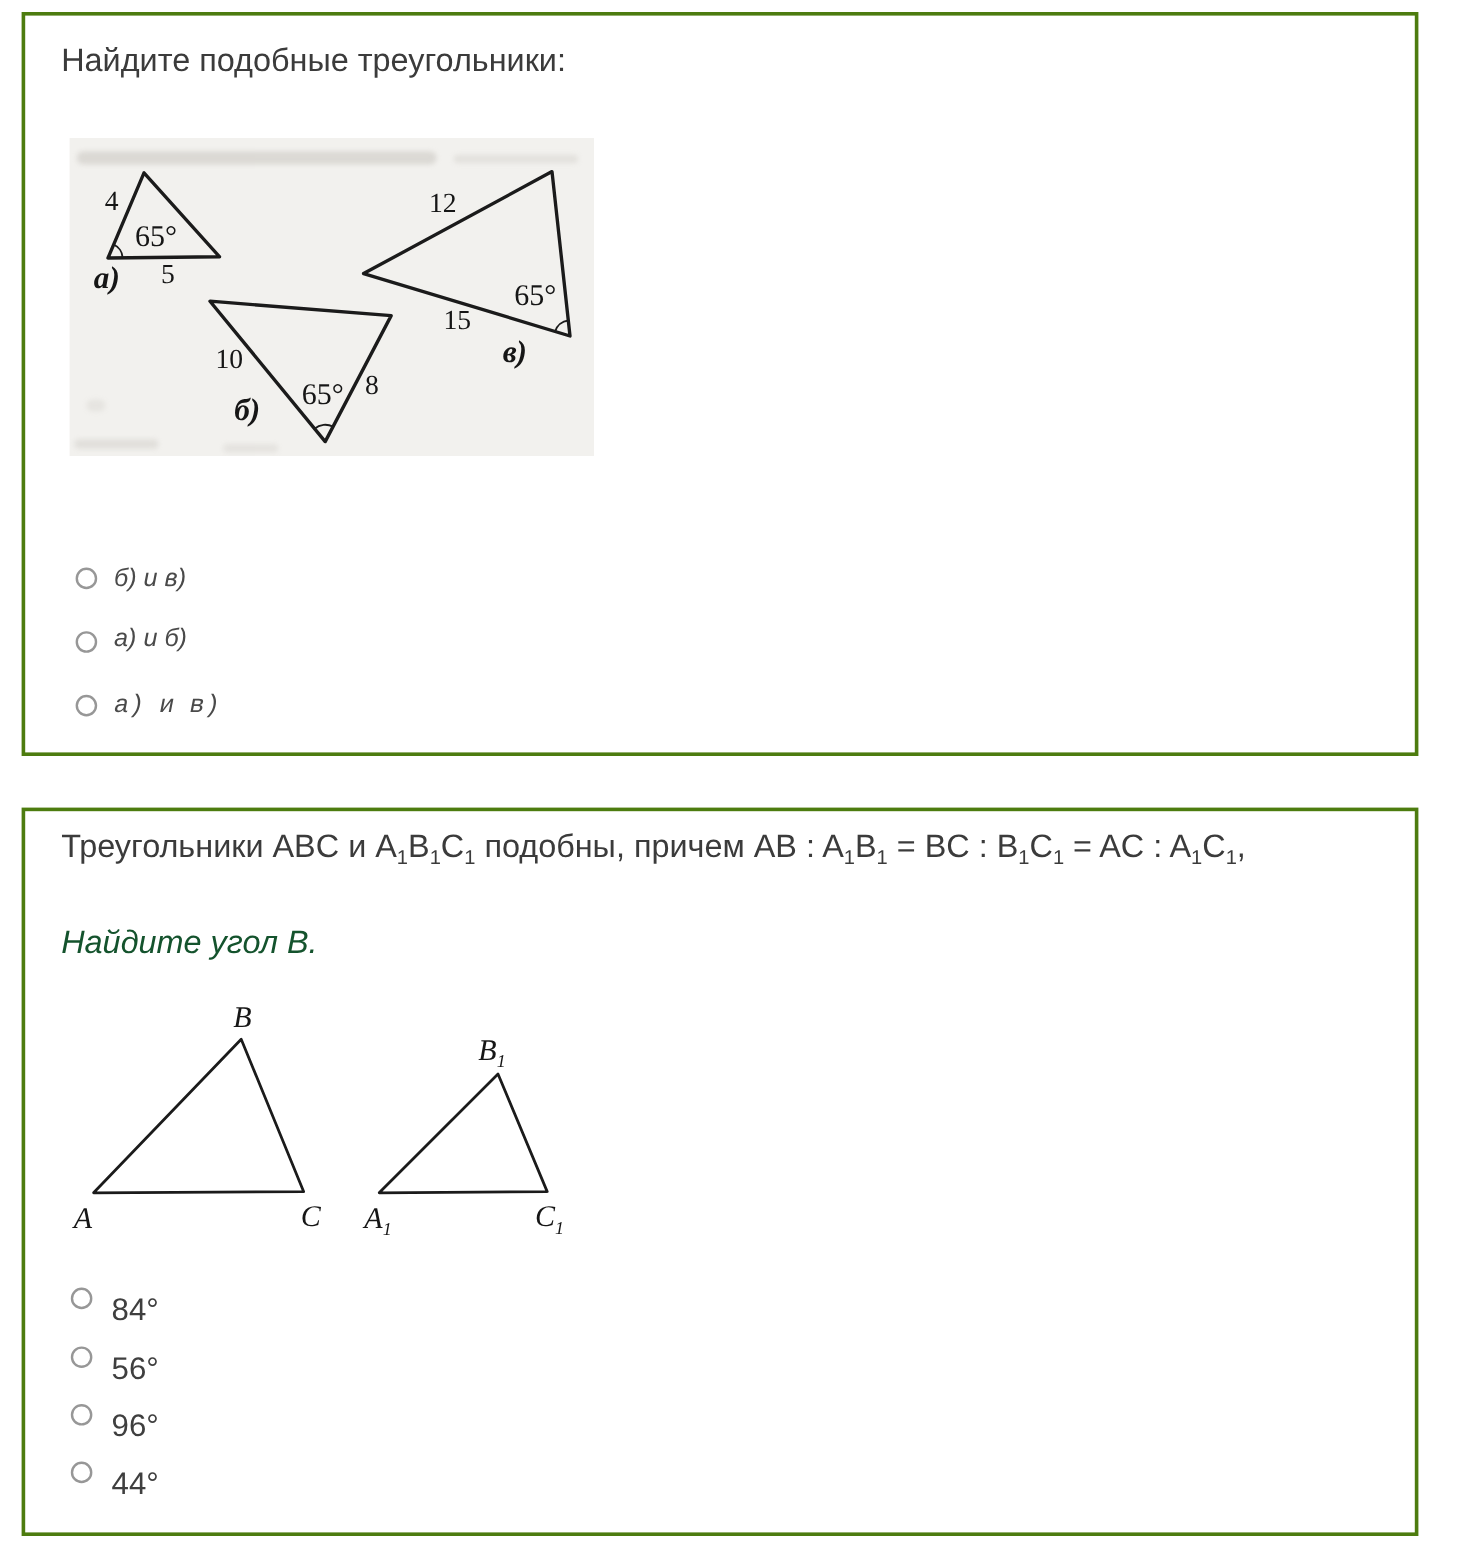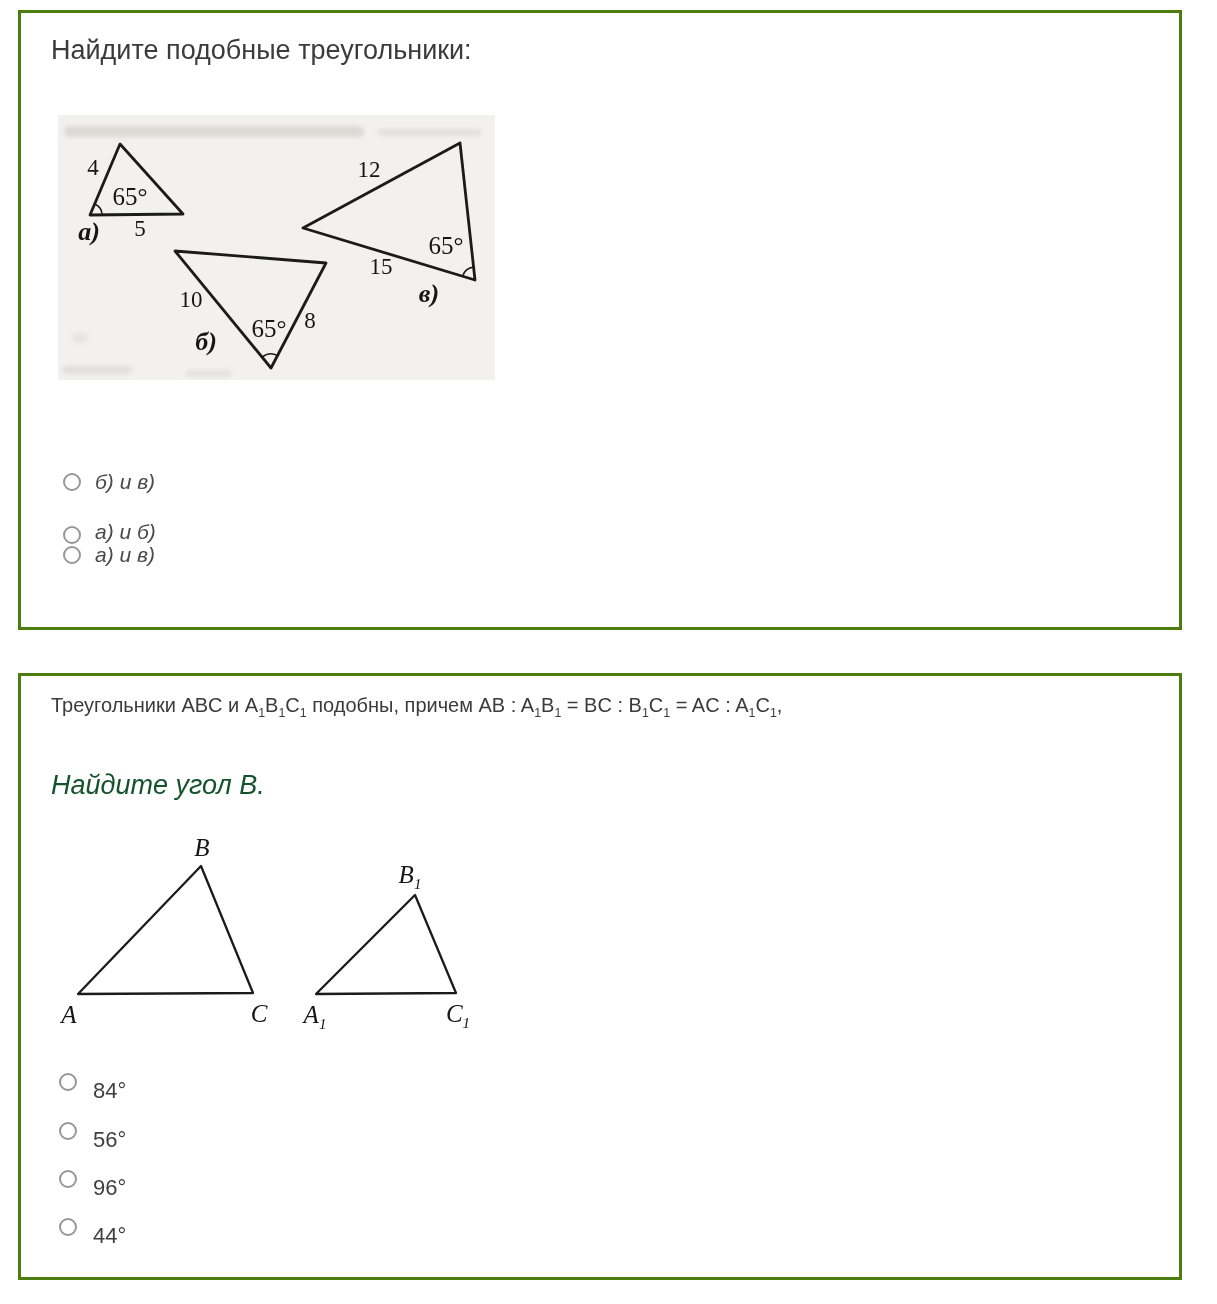--- a/index.html
+++ b/index.html
@@ -11,21 +11,21 @@
     position:absolute;left:18px;width:1164px;box-sizing:border-box;
     border:3px solid #4d7c0f;background:#ffffff;
   }
   #panel1{top:10px;height:620px;}
   #panel2{top:673px;height:607px;}
 
   .q-title{
     position:absolute;left:30px;top:20px;font-size:27px;line-height:34px;color:#3b3b3b;
   }
   .stmt{
-    position:absolute;left:30px;top:12px;font-size:20px;line-height:34px;color:#3b3b3b;width:1100px;
+    position:absolute;left:30px;top:12px;font-size:27px;line-height:34px;color:#3b3b3b;width:1100px;
   }
   .stmt .line{display:block;}
   .stmt sub{font-size:0.62em;line-height:0;}
   .prompt{
     position:absolute;left:30px;top:92px;font-size:27px;line-height:34px;color:#14532d;font-style:italic;
   }
 
   
   .scan1{
     position:absolute;left:37px;top:102px;width:437px;height:265px;
@@ -53,21 +53,21 @@
   .opt-row{
     position:absolute;display:flex;align-items:center;
   }
   .opt-q1{left:0;padding-left:42px;gap:14px;height:26px;}
   .opt-q2{left:0;padding-left:38px;gap:16px;height:30px;}
   .radio{
     width:18px;height:18px;border:2px solid #979797;border-radius:50%;
     background:#fff;box-sizing:border-box;flex:none;cursor:pointer;
   }
   .opt-q1 .opt-label{font-size:21px;font-style:italic;color:#4a4a4a;}
-  .opt-q2 .opt-label{font-size:22px;color:#3f3f3f;margin-top:18px;}
+  .opt-q2 .opt-label{font-size:26px;color:#3f3f3f;margin-top:18px;}
 </style>
 </head>
 <body>
 
 <div class="panel" id="panel1">
   <div class="q-title">Найдите подобные треугольники:</div>
 
   <div class="scan1">
     <div class="smudge sm1"></div>
     <div class="smudge sm2"></div>
@@ -101,21 +101,21 @@
   </div>
 
   <div class="opt-row opt-q1" style="top:456px;justify-content:center;">
     <span class="radio"></span>
     <span class="opt-label">б) и в)</span>
   </div>
   <div class="opt-row opt-q1" style="top:505px;align-items:flex-end;">
     <span class="radio"></span>
     <span class="opt-label">а) и б)</span>
   </div>
-  <div class="opt-row opt-q1" style="top:529px;">
+  <div class="opt-row opt-q1" style="top:562px;font-family:Liberation Mono, monospace;">
     <span class="radio"></span>
     <span class="opt-label">а) и в)</span>
   </div>
 </div>
 
 <div class="panel" id="panel2">
   <div class="stmt">
     <span class="line"><span>Треугольники ABC и A</span><sub>1</sub><span>B</span><sub>1</sub><span>C</span><sub>1</sub><span> подобны, причем AB : A</span><sub>1</sub><span>B</span><sub>1</sub><span> = BC : B</span><sub>1</sub><span>C</span><sub>1</sub><span> = AC : A</span><sub>1</sub><span>C</span><sub>1</sub><span>,</span></span>
   </div>
   <div class="prompt">Найдите угол B.</div>

